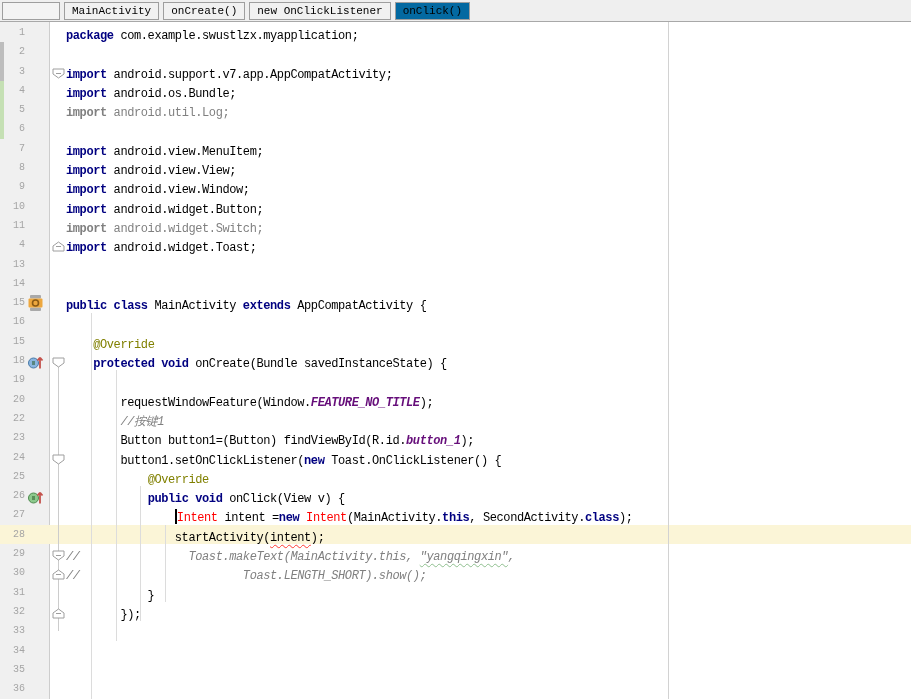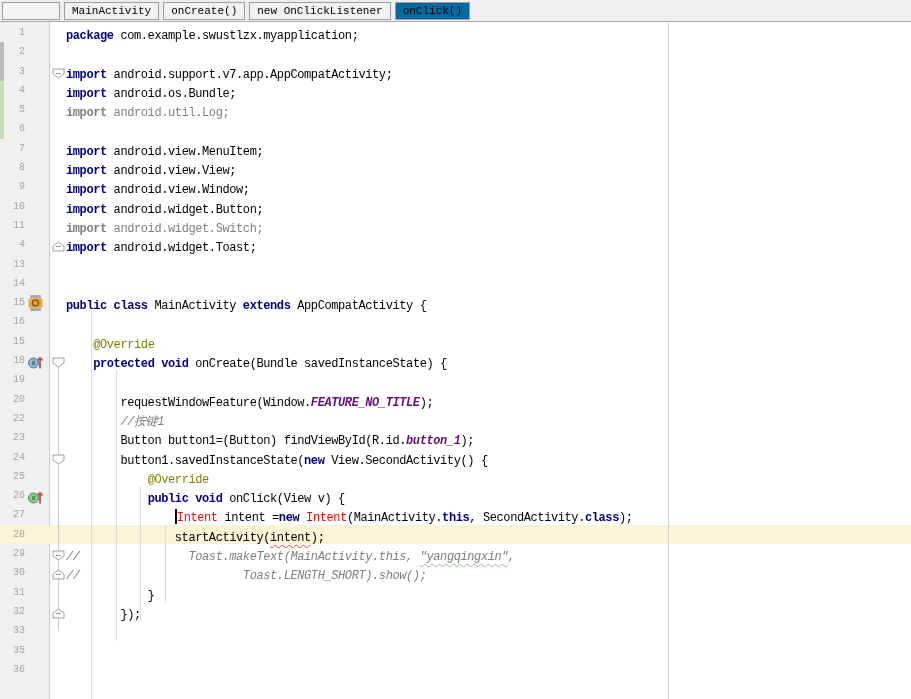--- a/index.html
+++ b/index.html
@@ -174,21 +174,21 @@
       </div>
       <div class="row">
         <div class="ln">23</div>
         <div class="code"><span>        Button button1=(Button) findViewById(R.id.</span><span class="tk-f">button_1</span><span>);</span></div>
       </div>
       <div class="row">
         <div class="ln">24</div>
         <div class="fold"><svg width="13" height="11" viewBox="0 0 13 11">
             <path d="M1 1 H12 V6 L6.5 10 L1 6 Z" fill="#ffffff" stroke="#9e9e9e" stroke-width="1"></path>
           </svg></div>
-        <div class="code"><span>        button1.savedInstanceState(</span><span class="tk-k">new</span><span> View.SecondActivity() {</span></div>
+        <div class="code"><span>        button1.setOnClickListener(</span><span class="tk-k">new</span><span> Toast.OnClickListener() {</span></div>
       </div>
       <div class="row">
         <div class="ln">25</div>
         <div class="code"><span>            </span><span class="tk-a">@Override</span></div>
       </div>
       <div class="row">
         <div class="ln">26</div>
         <div class="gicon"><svg width="18" height="17" viewBox="0 0 18 17">
             <circle cx="6.5" cy="10" r="5" fill="#8cc98c" stroke="#4f8a4f" stroke-width="1"></circle>
             <rect x="5" y="8" width="3" height="4" fill="#2f5f2f" opacity="0.55"></rect>
@@ -227,20 +227,24 @@
       <div class="row">
         <div class="ln">32</div>
         <div class="fold"><svg width="13" height="11" viewBox="0 0 13 11">
             <path d="M1 10 H12 V5 L6.5 1 L1 5 Z" fill="#ffffff" stroke="#9e9e9e" stroke-width="1"></path>
             <line x1="4" y1="5.5" x2="9" y2="5.5" stroke="#9e9e9e" stroke-width="1"></line>
           </svg></div>
         <div class="code"><span>        });</span></div>
       </div>
       <div class="row">
         <div class="ln">33</div>
+        <div class="code"></div>
+      </div>
+      <div class="row">
+        <div class="ln">34</div>
         <div class="code"></div>
       </div>
       <div class="row">
         <div class="ln">35</div>
         <div class="code"></div>
       </div>
       <div class="row">
         <div class="ln">36</div>
         <div class="code"></div>
       </div>

